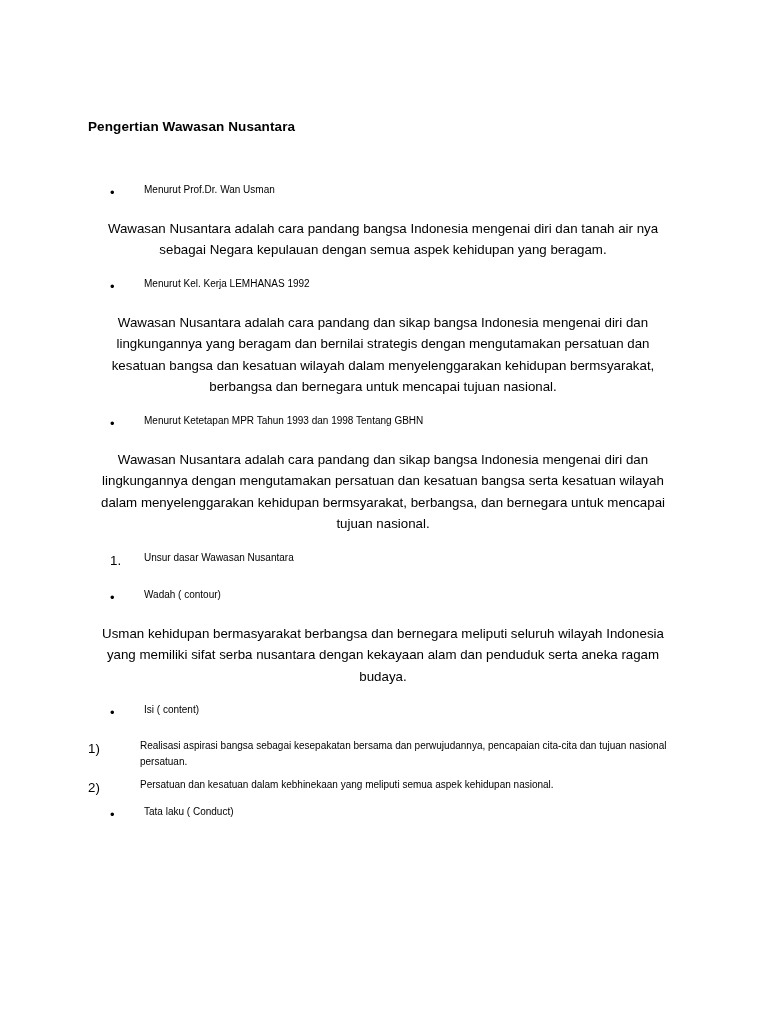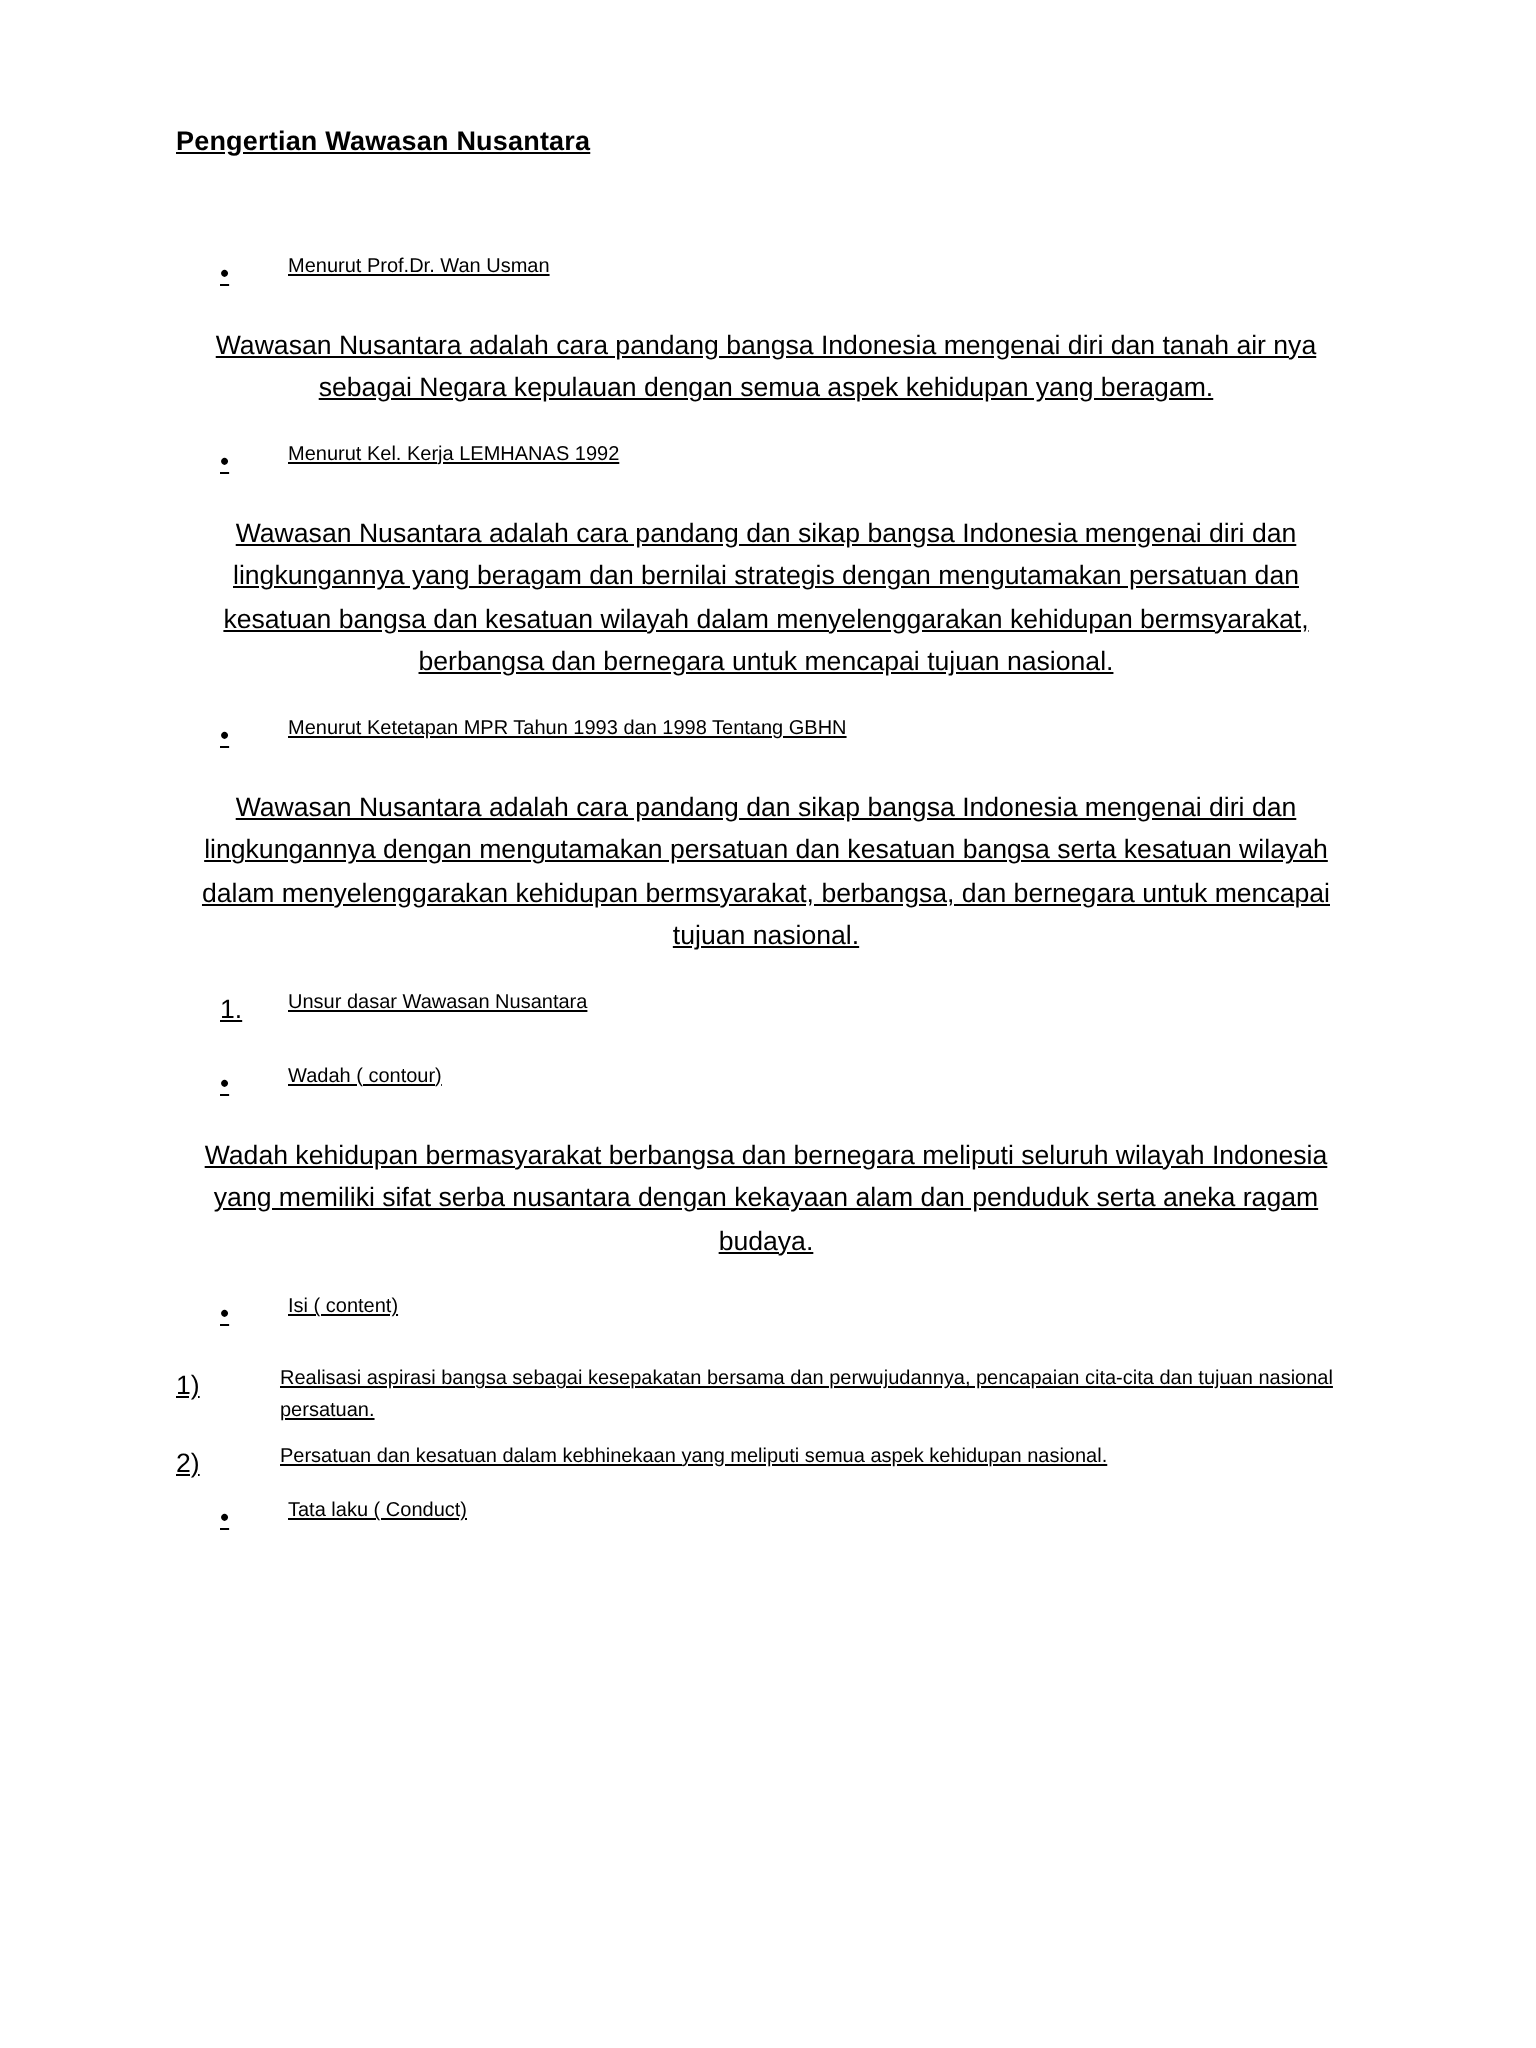--- a/index.html
+++ b/index.html
@@ -11,23 +11,22 @@
     width: 768px;
     height: 1024px;
     font-family: "Liberation Serif", serif;
     color: #000000;
     overflow: hidden;
   }
   .page {
     width: 768px;
     height: 1024px;
     box-sizing: border-box;
-    padding: 62px 90px 0 88px;
+    padding: 118px 90px 0 88px;
     position: relative;
-    text-decoration: underline;
   }
   .doc-title {
     font-family: "Liberation Sans", sans-serif;
     font-weight: bold;
     font-size: 13.5px;
     line-height: 1.3;
     margin: 0 0 46px 0;
     letter-spacing: 0.1px;
   }
   p.body-text {
@@ -105,21 +104,21 @@
       </div>
       <p class="body-text">Wawasan Nusantara adalah cara pandang dan sikap bangsa Indonesia mengenai diri dan lingkungannya dengan mengutamakan persatuan dan kesatuan bangsa serta kesatuan wilayah dalam menyelenggarakan kehidupan bermsyarakat, berbangsa, dan bernegara untuk mencapai tujuan nasional.</p>
       <div class="num-item">
         <span class="num-marker">1.</span>
         <span class="bullet-text">Unsur dasar Wawasan Nusantara</span>
       </div>
       <div class="bullet-item">
         <span class="bullet-marker">•</span>
         <span class="bullet-text">Wadah ( contour)</span>
       </div>
-      <p class="body-text">Wadah kehidupan bermasyarakat berbangsa dan bernegara meliputi seluruh wilayah Indonesia yang memiliki sifat serba nusantara dengan kekayaan alam dan penduduk serta aneka ragam budaya.</p>
+      <p class="body-text">Usman kehidupan bermasyarakat berbangsa dan bernegara meliputi seluruh wilayah Indonesia yang memiliki sifat serba nusantara dengan kekayaan alam dan penduduk serta aneka ragam budaya.</p>
       <div class="bullet-item">
         <span class="bullet-marker">•</span>
         <span class="bullet-text">Isi ( content)</span>
       </div>
       <div class="para-num">
         <span class="num-marker">1)</span>
         <span class="bullet-text">Realisasi aspirasi bangsa sebagai kesepakatan bersama dan perwujudannya, pencapaian cita-cita dan tujuan nasional persatuan.</span>
       </div>
       <div class="para-num">
         <span class="num-marker">2)</span>

